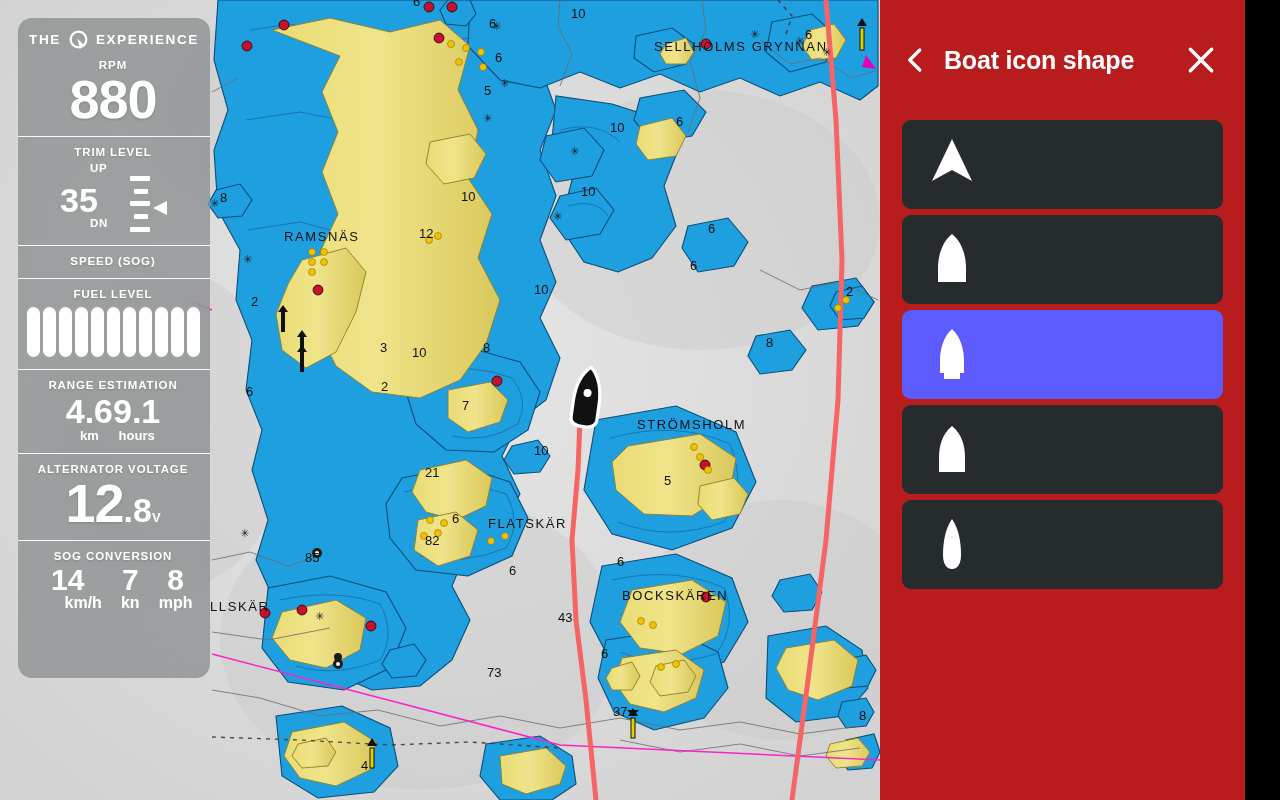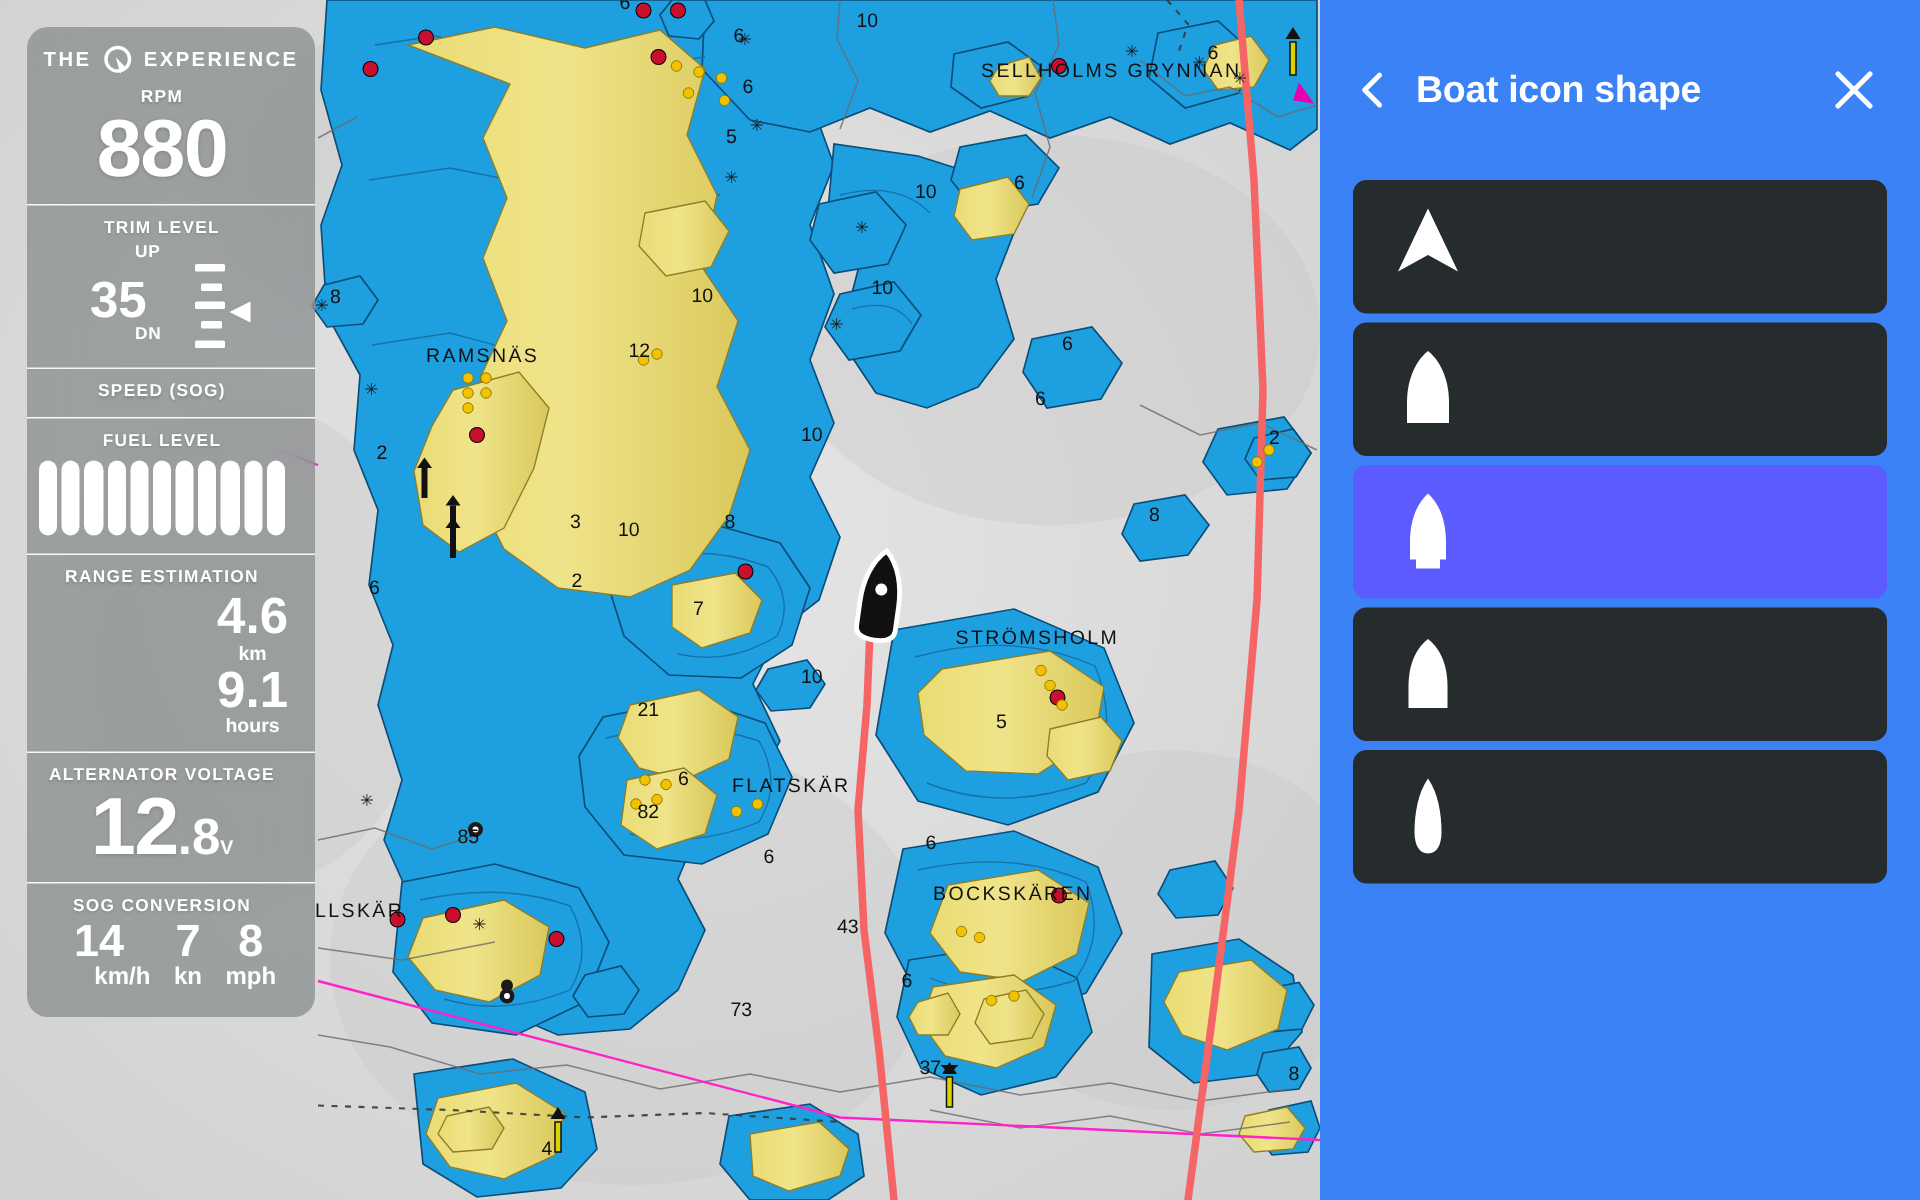--- a/index.html
+++ b/index.html
@@ -28,21 +28,21 @@
     display:flex; flex-direction:column;
   }
   .logo-row {
     display:flex; align-items:center; justify-content:center;
     gap:7px; padding-top:11px; padding-bottom:5px;
     letter-spacing:1.6px; font-weight:bold; font-size:13.5px;
   }
   .logo-mark { width:21px; height:21px; position:relative; display:block; }
 
   .panel {
-    padding:9px 18px 10px 6px;
+    padding:9px 8px 10px 6px;
     text-align:center;
     border-top:1.5px solid rgba(255,255,255,0.92);
   }
   .panel.first { border-top:none; padding-top:4px; }
   .panel-title {
     font-size:11.5px; letter-spacing:0.9px; font-weight:bold;
     text-transform:uppercase; margin-bottom:1px;
     text-shadow:0 1px 2px rgba(0,0,0,0.18);
   }
   .big { font-size:54px; font-weight:bold; line-height:1.0; letter-spacing:-1px;
@@ -56,33 +56,33 @@
   .trim-num { position:absolute; left:36px; top:22px; font-size:34px; font-weight:bold; }
   .trim-label { position:absolute; font-size:11.5px; font-weight:bold; letter-spacing:0.6px; }
   .trim-label.up { left:66px; top:3px; }
   .trim-label.dn { left:66px; top:58px; }
   .tick { position:absolute; background:#fff; border-radius:1px; }
 
   
   .fuel-bars { display:flex; gap:3px; justify-content:center; padding:6px 2px 2px 2px; }
   .fuel-bar { width:13px; height:50px; border-radius:7px; background:#fff; }
 
-  .two-col { display:flex; justify-content:center; align-items:flex-end; padding-top:2px;flex-direction:column; }
+  .two-col { display:flex; justify-content:center; align-items:flex-end; padding-top:2px; }
   .col { text-align:center; }
   .col .v { font-size:34px; font-weight:bold; line-height:1.02; }
   .col .u { font-size:13px; font-weight:bold; margin-top:-1px; }
 
   .three-col { display:flex; justify-content:space-around; align-items:flex-end; padding-top:2px; }
   .three-col .v { font-size:30px; font-weight:bold; line-height:1.02; }
   .three-col .u { font-size:16px; font-weight:bold; }
 
   
   #rightpanel {
-    position:absolute; left:880px; top:0; width:400px; height:800px;
-    background:#3b82f6; color:#fff;
+    position:absolute; left:880px; top:0; width:365px; height:800px;
+    background:#b91c1c; color:#fff;
   }
   .rp-header { display:flex; align-items:center; height:120px; padding:0 22px 0 14px; }
   .rp-back { width:44px; height:44px; display:flex; align-items:center; justify-content:center; cursor:pointer; }
   .rp-title { flex:1; font-size:25px; font-weight:bold; letter-spacing:-0.2px; margin-left:6px; }
   .rp-close { width:44px; height:44px; display:flex; align-items:center; justify-content:center; cursor:pointer; }
 
   .opt-list { padding:0 22px; display:flex; flex-direction:column; gap:6px; }
   .opt {
     height:89px; border-radius:9px; background:#262b2e;
     display:flex; align-items:center; padding-left:26px; cursor:pointer;

